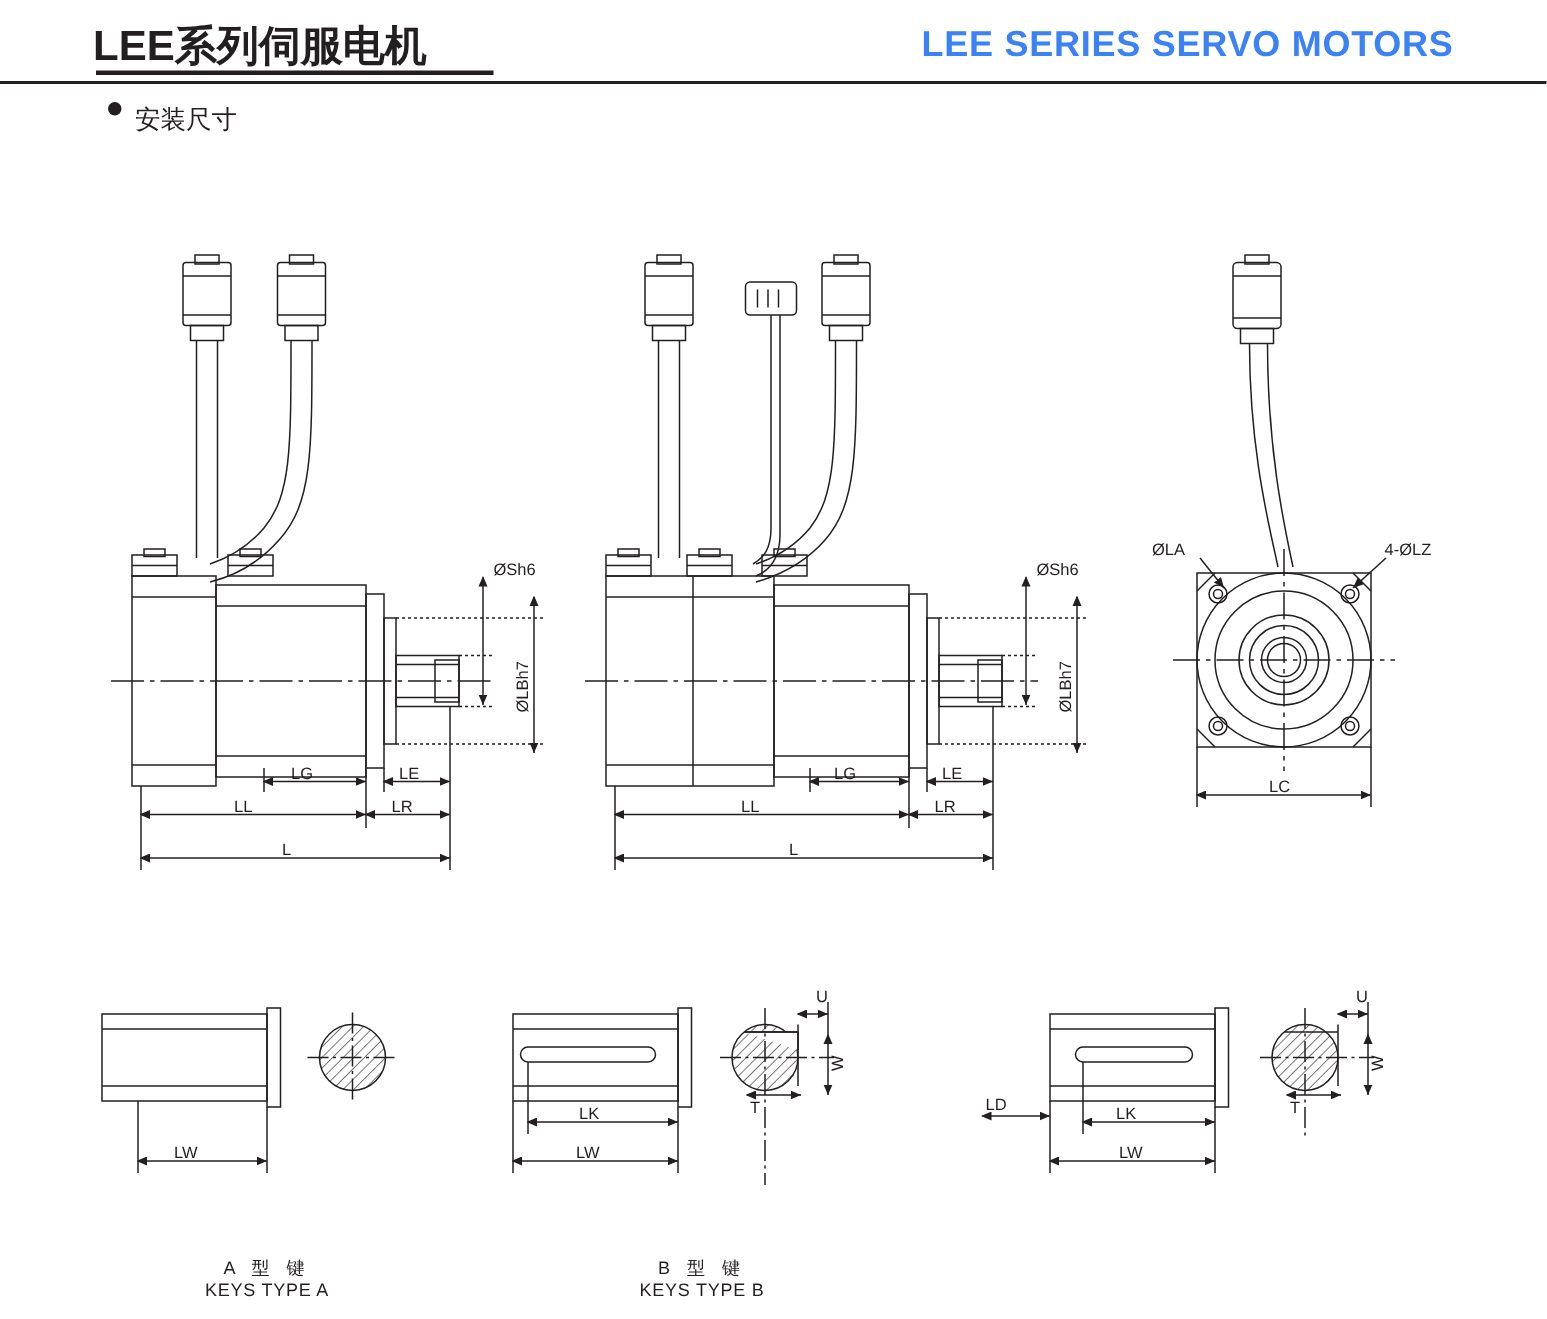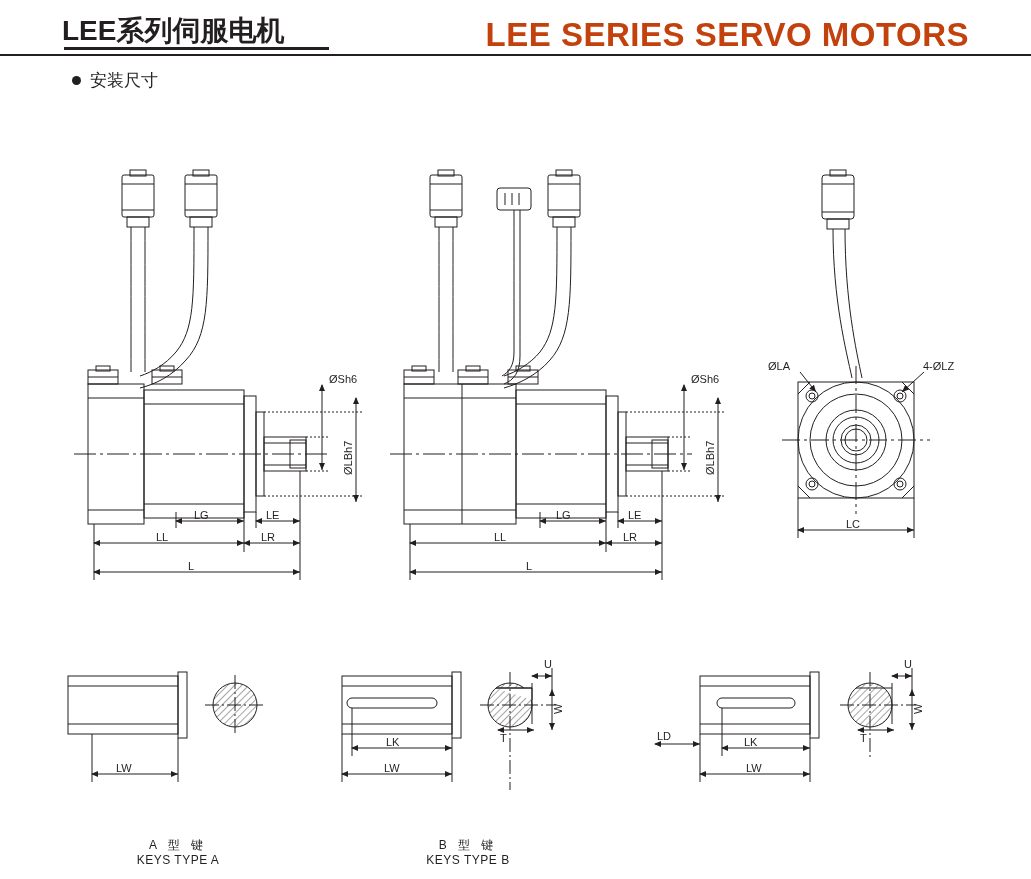--- a/index.html
+++ b/index.html
@@ -43,42 +43,42 @@
     left: 64px;
     top: 47px;
     width: 265px;
     height: 3px;
     background: #231f20;
   }
   .title-en {
     position: absolute;
     right: 62px;
     top: 16px;
-    font-size: 33px;
+    font-size: 24px;
     font-weight: bold;
-    color: #c2410c;
+    color: #3b82f6;
     letter-spacing: 0.5px;
     white-space: nowrap;
   }
   .header-rule {
     position: absolute;
     left: 0;
     top: 54px;
     width: 1031px;
     height: 2px;
     background: #231f20;
   }
   
   .section-heading {
     position: absolute;
     left: 72px;
     top: 68px;
     height: 24px;
     display: flex;
-    align-items: center;
+    align-items: flex-start;
   }
   .bullet {
     width: 9px;
     height: 9px;
     border-radius: 50%;
     background: #231f20;
     margin-right: 9px;
   }
   .section-heading-label {
     font-size: 17px;

